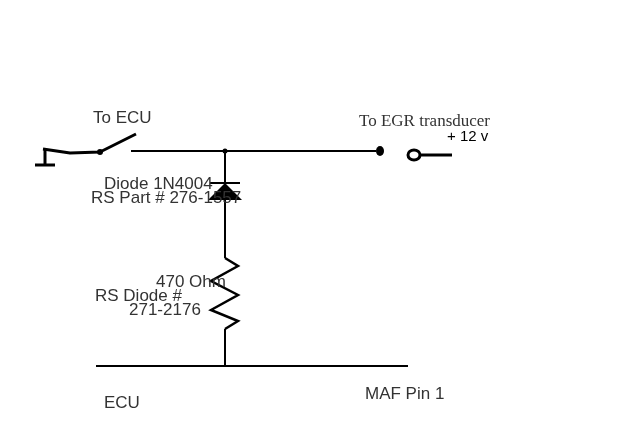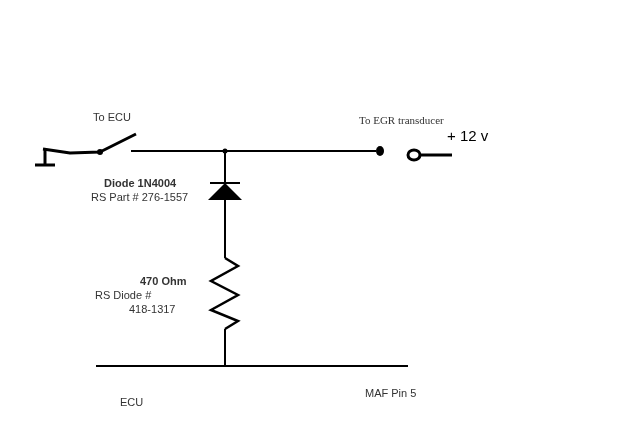--- a/index.html
+++ b/index.html
@@ -1,18 +1,18 @@
 <!DOCTYPE html>
 <html><head>
   <meta charset="utf-8">
   <style>
     html, body { margin: 0; padding: 0; background: #ffffff; }
     body { width: 639px; height: 443px; position: relative; overflow: hidden; }
     svg { position: absolute; left: 0; top: 0; }
-    .lbl { position: absolute; font-family: "Liberation Sans", sans-serif; font-size: 11px; color: #333333; white-space: nowrap; line-height: 13px; }
+    .lbl { position: absolute; font-family: "Liberation Sans", sans-serif; font-size: 17px; color: #333333; white-space: nowrap; line-height: 13px; }
     .big { font-size: 15px; color: #000000; }
   </style>
 </head>
 <body>
 
 <svg width="639" height="443" viewBox="0 0 639 443">
 
   <line x1="35" y1="165" x2="55" y2="165" stroke="#000" stroke-width="3"></line>
   <line x1="45" y1="149" x2="45" y2="165" stroke="#000" stroke-width="3"></line>
 
@@ -38,19 +38,19 @@
   <polyline points="225,258 238,266 211,281 238,295 211,310 238,321 225,329" fill="none" stroke="#000" stroke-width="2.5" stroke-linejoin="miter"></polyline>
 
   <line x1="225" y1="329" x2="225" y2="366" stroke="#000" stroke-width="2"></line>
 
   <line x1="96" y1="366" x2="408" y2="366" stroke="#000" stroke-width="2"></line>
 </svg>
 
 <div class="lbl" style="left:93px; top:111px;">To ECU</div>
 <div class="lbl" style="left:359px; top:114px;font-family:Liberation Serif, serif;">To EGR transducer</div>
 <div class="lbl big" style="left:447px; top:129px;">+ 12 v</div>
-<div class="lbl" style="left:104px; top:177px;font-weight:bold;">Diode  1N4004</div>
+<div class="lbl" style="left:104px; top:177px;">Diode  1N4004</div>
 <div class="lbl" style="left:91px; top:191px;">RS Part # 276-1557</div>
-<div class="lbl" style="left:140px; top:275px;font-weight:bold;">470 Ohm</div>
+<div class="lbl" style="left:156px; top:275px;">470 Ohm</div>
 <div class="lbl" style="left:95px; top:289px;">RS Diode #</div>
-<div class="lbl" style="left:129px; top:303px;">418-1317</div>
-<div class="lbl" style="left:120px; top:396px;">ECU</div>
-<div class="lbl" style="left:365px; top:387px;">MAF Pin 5</div>
+<div class="lbl" style="left:129px; top:303px;">271-2176</div>
+<div class="lbl" style="left:104px; top:396px;">ECU</div>
+<div class="lbl" style="left:365px; top:387px;">MAF Pin 1</div>
 
 </body></html>

